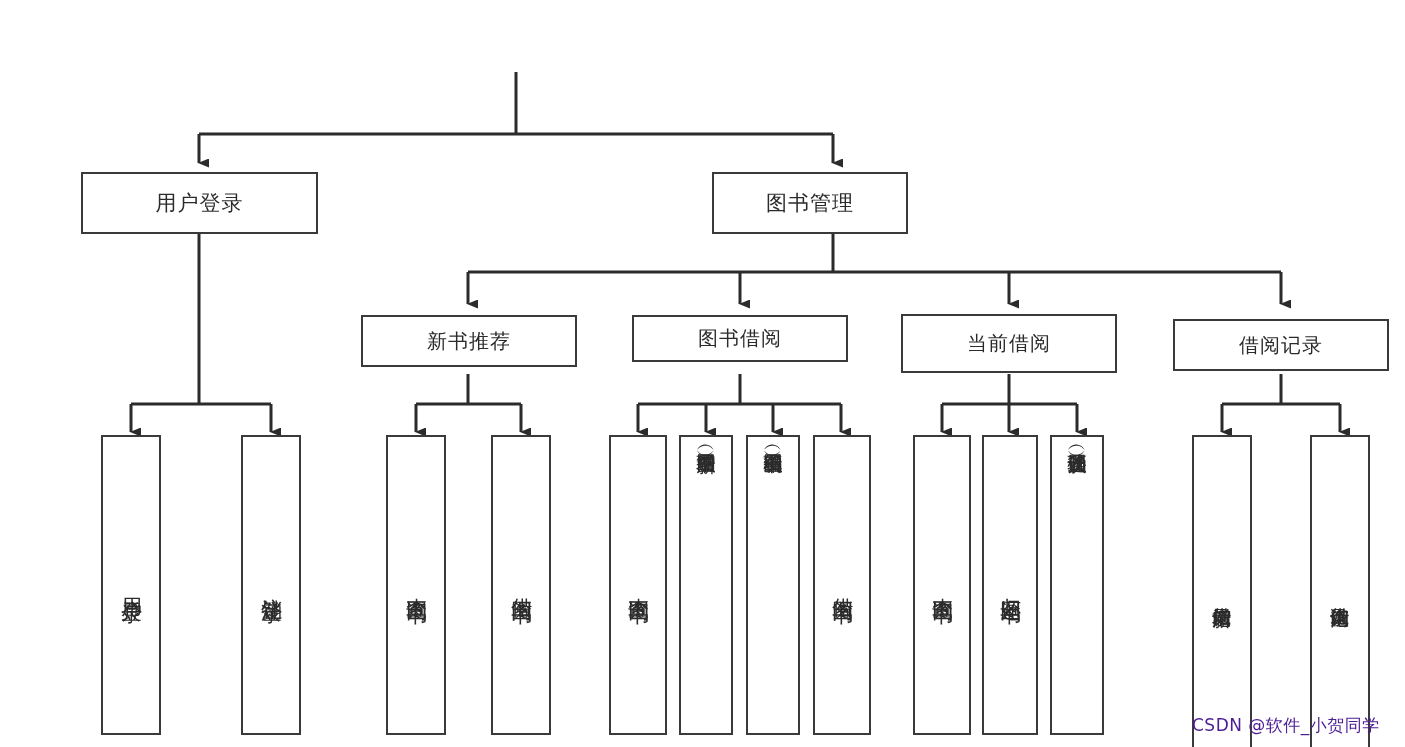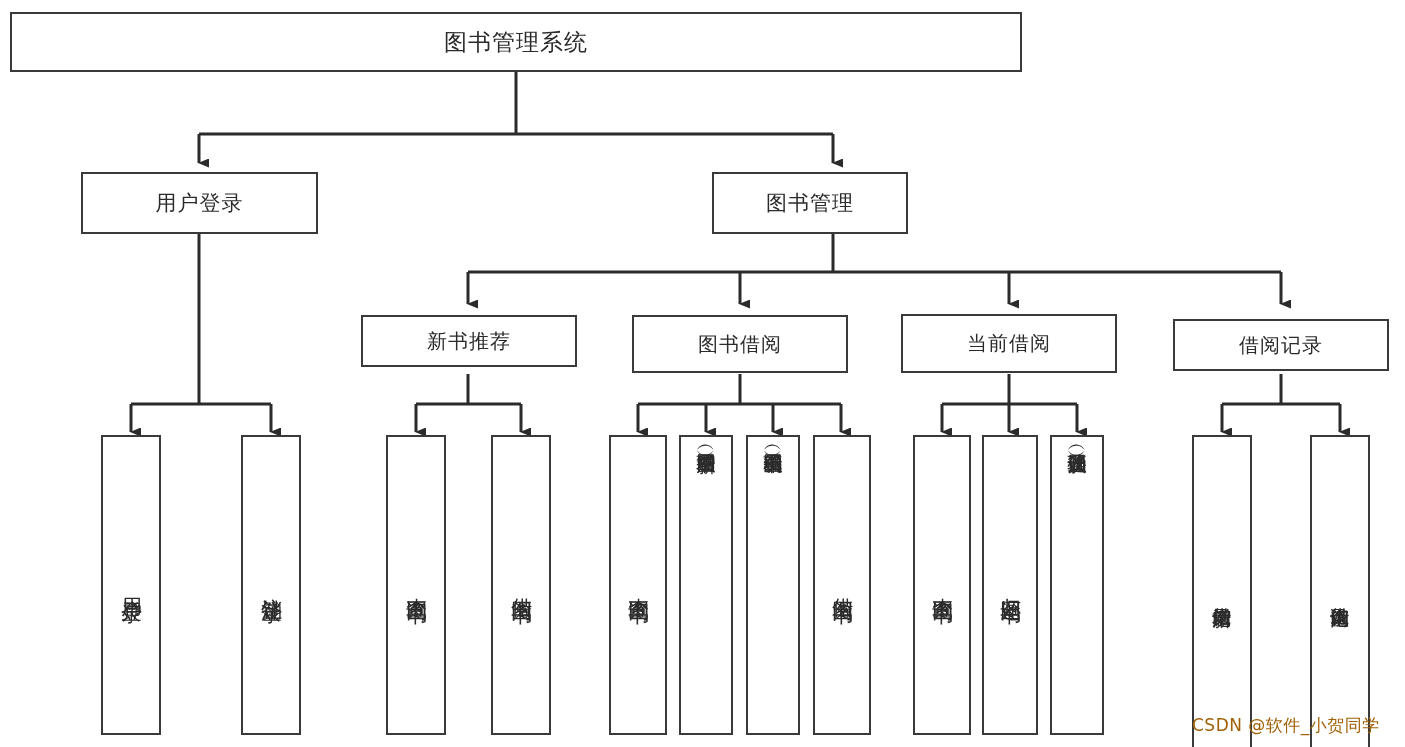--- a/index.html
+++ b/index.html
@@ -75,21 +75,21 @@
   }
   .node.leaf.topalign {
     align-items: flex-start;
     padding-top: 2px;
   }
   #watermark {
     position: absolute;
     left: 1192px;
     top: 714px;
     font-size: 17px;
-    color: #a16207;
+    color: #4c1d95;
     letter-spacing: 0.5px;
     white-space: nowrap;
     z-index: 5;
     text-align: right;
   }
 </style>
 </head>
 <body>
 
 <div id="canvas">
@@ -140,35 +140,32 @@
       <path d="M1009,404 L1009,432" marker-end="url(#arw)"></path>
       <path d="M1077,404 L1077,432" marker-end="url(#arw)"></path>
 
       <path d="M1281,374 L1281,404"></path>
       <path d="M1222,404 L1340,404"></path>
       <path d="M1222,404 L1222,432" marker-end="url(#arw)"></path>
       <path d="M1340,404 L1340,432" marker-end="url(#arw)"></path>
     </g>
   </svg>
 
-  <div class="node root" style="left:10px; top:12px; width:1012px; height:60px;">
-    <span>图书管理系统</span>
-  </div>
 
   <div class="node mid" style="left:81px; top:172px; width:237px; height:62px;">
     <span>用户登录</span>
   </div>
   <div class="node mid" style="left:712px; top:172px; width:196px; height:62px;">
     <span>图书管理</span>
   </div>
 
   <div class="node sub" style="left:361px; top:315px; width:216px; height:52px;">
     <span>新书推荐</span>
   </div>
-  <div class="node sub" style="left:632px; top:315px; width:216px; height:58px;text-align:center;">
+  <div class="node sub" style="left:632px; top:315px; width:216px; height:47px;text-align:center;">
     <span>图书借阅</span>
   </div>
   <div class="node sub" style="left:901px; top:314px; width:216px; height:59px;">
     <span>当前借阅</span>
   </div>
   <div class="node sub" style="left:1173px; top:319px; width:216px; height:52px;">
     <span>借阅记录</span>
   </div>
 
   <div class="node leaf" style="left:101px; top:435px; width:60px; height:300px;">

